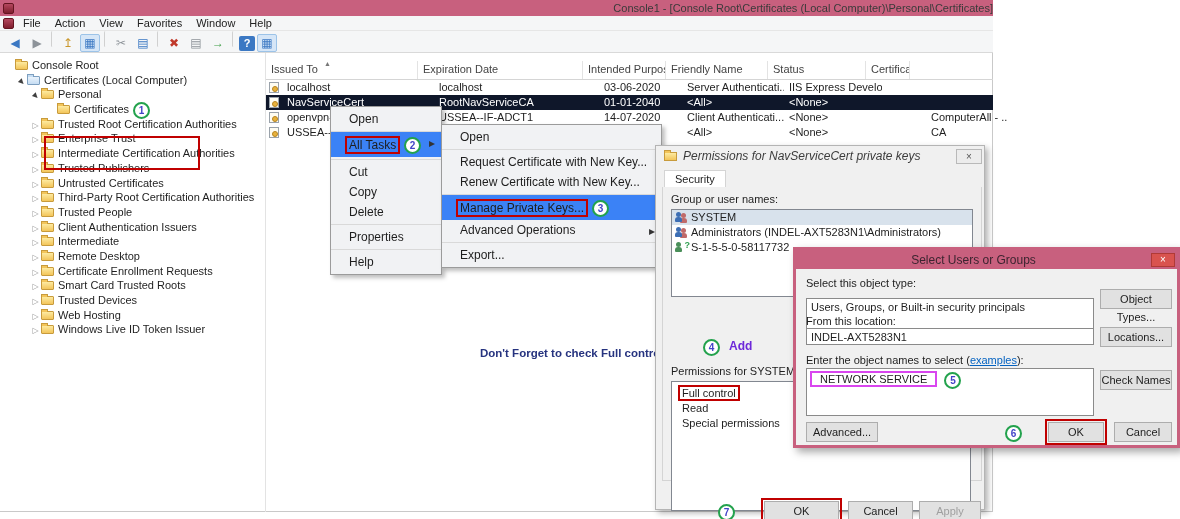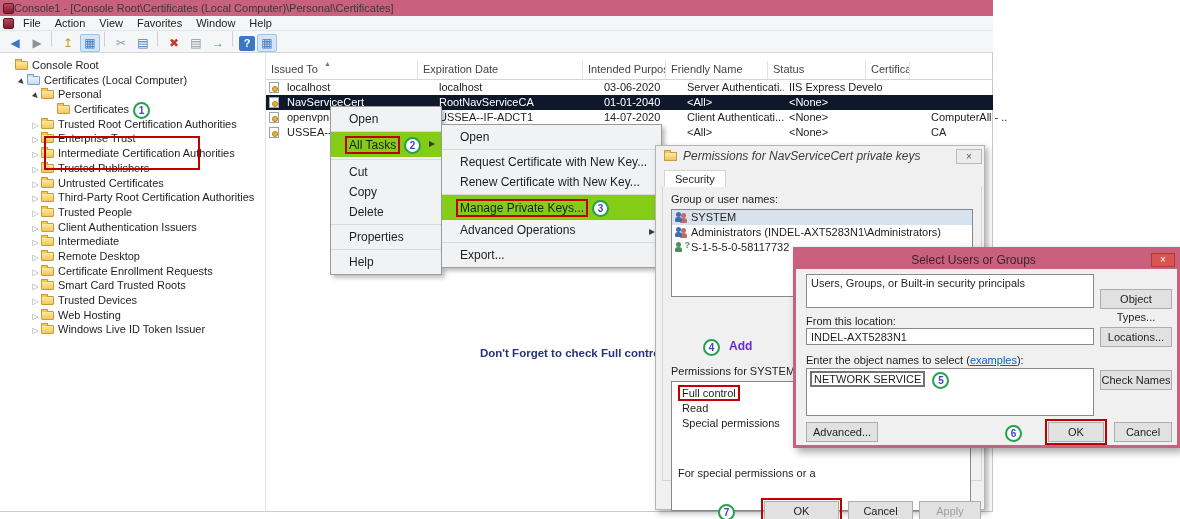--- a/index.html
+++ b/index.html
@@ -2,21 +2,21 @@
 <html><head>
 <meta charset="utf-8">
 <style>
   html,body{margin:0;padding:0;background:#fff;font-family:"Liberation Sans",sans-serif;}
   body{position:relative;width:1180px;height:519px;overflow:hidden;font-size:11px;color:#1e1e1e;}
   .abs{position:absolute;}
 
   
   .mainwin{left:0;top:0;width:993px;height:512px;background:#fff;border-right:1px solid #c9c9c9;border-bottom:1px solid #c9c9c9;box-sizing:border-box;}
   .titlebar{left:0;top:0;width:993px;height:16px;background:#c8607e;display:flex;align-items:center;}
-  .titlebar .title{flex:1;text-align:left;font-size:11px;color:#3a3a3a;}
+  .titlebar .title{flex:1;text-align:right;font-size:11px;color:#3a3a3a;}
   .appicon{display:inline-block;width:11px;height:11px;margin-left:3px;background:linear-gradient(#b5485f,#7e1d2d);border:1px solid #641420;border-radius:2px;box-sizing:border-box;}
   .menubar{left:0;top:16px;width:993px;height:15px;background:#f5f6f7;border-bottom:1px solid #e6e6e6;display:flex;align-items:center;gap:2px;box-sizing:border-box;}
   .menubar .mitem{padding:0 7px;color:#222;cursor:default;}
   .toolbar{left:0;top:31px;width:993px;height:22px;background:#f5f6f7;border-bottom:1px solid #d9d9d9;display:flex;align-items:center;padding-left:4px;box-sizing:border-box;}
   .tbi{display:inline-flex;width:20px;height:18px;align-items:center;justify-content:center;font-size:12px;margin:0 1px;border-radius:2px;}
   .tbi.blue{color:#3b78c3;} .tbi.gray{color:#8d9399;} .tbi.red{color:#c0392b;} .tbi.green{color:#3e9e46;} .tbi.gold{color:#c9972c;}
   .tbi.hl{background:#d6e6f7;border:1px solid #9cc3e8;box-sizing:border-box;}
   .tbi.helpbox{background:#3b78c3;color:#fff;font-weight:bold;width:16px;height:15px;font-size:11px;}
   .tbi.sep{width:2px;border-left:1px solid #d0d0d0;height:16px;margin:0 3px;}
 
@@ -49,31 +49,31 @@
   .hcell:nth-of-type(7),.lcell:nth-of-type(7){width:81px;border-right:none;}
   .certicon{display:inline-block;width:10px;height:11px;background:#fffdf2;border:1px solid #9aa2aa;position:relative;margin-right:4px;vertical-align:-2px;box-sizing:border-box;}
   .certicon::after{content:"";position:absolute;right:0px;bottom:0px;width:4px;height:4px;border-radius:50%;background:#e8b23c;border:1px solid #b5831f;}
 
   
   .menu-pop{background:#f1f2f4;border:1px solid #9b9b9b;box-shadow:3px 3px 4px rgba(0,0,0,.25);font-size:12px;z-index:50;padding:2px 0;}
   .ctx{left:330px;top:106px;width:110px;}
   .sub{left:441px;top:124px;width:219px;z-index:51;}
   .mi{position:relative;padding:3px 8px 3px 14px;line-height:14px;cursor:default;white-space:nowrap;}
   .mi.septop{border-top:1px solid #d9d9d9;margin-top:2px;padding-top:5px;}
-  .mi.highlight{background:#84cc16;}
+  .mi.highlight{background:#3b82f6;}
   .mi .lbl{border:2px solid transparent;padding:0 2px;}
   .mi.boxed .lbl{border-color:#c00000;}
   .mi.arrow::after{content:"▸";position:absolute;right:6px;top:4px;color:#333;}
 
   
   .circ{display:inline-block;width:13px;height:13px;border:2px solid #23a24d;border-radius:50%;background:#fff;color:#4343c8;font-size:10px;font-weight:bold;line-height:13px;text-align:center;vertical-align:middle;margin-left:4px;}
   .annbox{border:2px solid #c00000;z-index:40;pointer-events:none;}
   .tree-annbox{left:44px;top:83px;width:152px;height:30px;}
   .bluenote{left:480px;top:347px;font-size:11.5px;font-weight:bold;color:#26337f;z-index:45;}
-  .redwrap{display:inline-block;border:2px solid #737373;padding:0 2px;}
+  .redwrap{display:inline-block;border:2px solid #d946ef;padding:0 8px;}
 
   
   .btn{display:inline-block;background:#e1e1e1;border:1px solid #adadad;text-align:center;font-size:11px;line-height:18px;height:20px;box-sizing:border-box;cursor:default;}
   .btn.disabled{color:#9f9f9f;}
   .okbox{outline:2px solid #c00000;outline-offset:1px;}
   .tbox{background:#fff;border:1px solid #8a8a8a;box-sizing:border-box;font-size:11px;padding:1px 4px;line-height:14px;overflow:hidden;white-space:nowrap;}
 
   
   .pdlg{left:655px;top:145px;width:330px;height:365px;background:#f0f0f0;border:1px solid #b4b4b4;box-shadow:3px 3px 6px rgba(0,0,0,.3);z-index:60;box-sizing:border-box;}
   .pdlg .ptitle{height:20px;display:flex;align-items:center;padding-left:8px;}
@@ -307,39 +307,38 @@
       <span class="addlink">Add</span>
     </div>
     <div class="plabel" style="left:8px;top:178px;">Permissions for SYSTEM</div>
     <div class="permlist">
       <div>
           <div class="prow boxed"><span class="lbl">Full control</span></div>
           <div class="prow"><span class="lbl">Read</span></div>
           <div class="prow"><span class="lbl">Special permissions</span></div>
         </div>
       <div class="pnote">
-        <div>For special permissions or a</div>
       </div>
     </div>
   </div>
   <div class="pbtns">
     <span class="circ" style="position:absolute;left:58px;top:3px;">7</span>
     <span class="btn okbox" style="position:absolute;left:108px;width:75px;">OK</span>
     <span class="btn" style="position:absolute;left:192px;width:65px;">Cancel</span>
     <span class="btn disabled" style="position:absolute;left:263px;width:62px;">Apply</span>
   </div>
 </div>
 
 <div class="abs sdlg">
   <div class="stitle">
     <span class="ttext">Select Users or Groups</span>
     <span class="sxbtn">×</span>
   </div>
   <div class="slabel" style="left:10px;top:27px;">Select this object type:</div>
-  <div class="tbox" style="position:absolute;left:10px;top:24px;width:288px;height:34px;">Users, Groups, or Built-in security principals</div>
+  <div class="tbox" style="position:absolute;left:10px;top:48px;width:288px;height:34px;">Users, Groups, or Built-in security principals</div>
   <span class="btn" style="position:absolute;left:304px;top:39px;width:72px;">Object Types...</span>
   <div class="slabel" style="left:10px;top:65px;">From this location:</div>
   <div class="tbox" style="position:absolute;left:10px;top:78px;width:288px;height:17px;">INDEL-AXT5283N1</div>
   <span class="btn" style="position:absolute;left:304px;top:77px;width:72px;">Locations...</span>
   <div class="slabel" style="left:10px;top:104px;"><span>Enter the object names to select (</span><span class="link">examples</span><span>):</span></div>
   <div class="namesarea">
     <span class="redwrap">NETWORK SERVICE</span>
     <span class="circ">5</span>
   </div>
   <span class="btn" style="position:absolute;left:304px;top:120px;width:72px;">Check Names</span>

